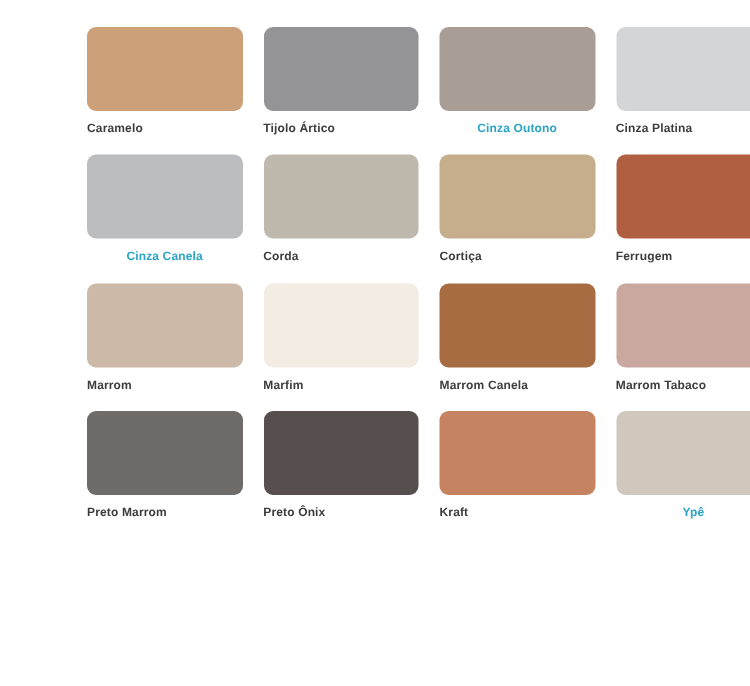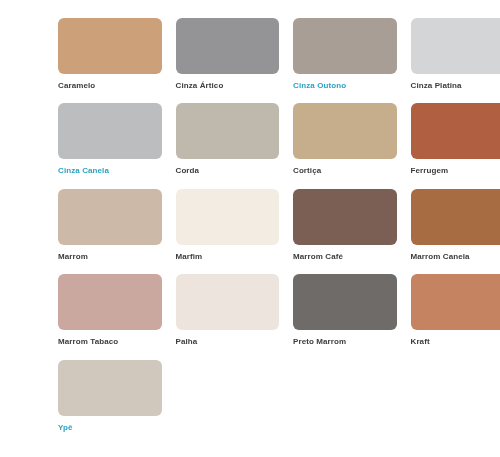--- a/index.html
+++ b/index.html
@@ -42,39 +42,40 @@
     margin-top: 8px;
     font-size: 8px;
     font-weight: bold;
     letter-spacing: 0.1px;
     color: #3c3c3c;
     line-height: 1.1;
     white-space: nowrap;
   }
   .swatch-label.selected {
     color: #2aa3c4;
+    text-align: center;
   }
   .swatch-cell.empty .swatch-chip {
     background: transparent;
   }
   .swatch-cell.empty .swatch-label {
     color: transparent;
   }
 </style>
 </head>
 <body>
 
 <div class="palette-grid">
     <div class="swatch-cell">
       <div class="swatch-chip" style="background: rgb(204, 160, 120);"></div>
       <div class="swatch-label">Caramelo</div>
     </div>
     <div class="swatch-cell">
       <div class="swatch-chip" style="background: rgb(148, 148, 150);"></div>
-      <div class="swatch-label">Cinza Ártico</div>
+      <div class="swatch-label">Tijolo Ártico</div>
     </div>
     <div class="swatch-cell">
       <div class="swatch-chip" style="background: rgb(168, 158, 150);"></div>
       <div class="swatch-label selected">Cinza Outono</div>
     </div>
     <div class="swatch-cell">
       <div class="swatch-chip" style="background: rgb(212, 213, 215);"></div>
       <div class="swatch-label">Cinza Platina</div>
     </div>
     <div class="swatch-cell">
@@ -95,38 +96,34 @@
     </div>
     <div class="swatch-cell">
       <div class="swatch-chip" style="background: rgb(205, 185, 168);"></div>
       <div class="swatch-label">Marrom</div>
     </div>
     <div class="swatch-cell">
       <div class="swatch-chip" style="background: rgb(242, 236, 226);"></div>
       <div class="swatch-label">Marfim</div>
     </div>
     <div class="swatch-cell">
-      <div class="swatch-chip" style="background: rgb(123, 95, 85);"></div>
-      <div class="swatch-label">Marrom Café</div>
-    </div>
-    <div class="swatch-cell">
       <div class="swatch-chip" style="background: rgb(168, 108, 67);"></div>
       <div class="swatch-label">Marrom Canela</div>
     </div>
     <div class="swatch-cell">
       <div class="swatch-chip" style="background: rgb(203, 168, 159);"></div>
       <div class="swatch-label">Marrom Tabaco</div>
     </div>
     <div class="swatch-cell">
-      <div class="swatch-chip" style="background: rgb(237, 229, 221);"></div>
-      <div class="swatch-label">Palha</div>
+      <div class="swatch-chip" style="background: rgb(110, 107, 104);"></div>
+      <div class="swatch-label">Preto Marrom</div>
     </div>
     <div class="swatch-cell">
-      <div class="swatch-chip" style="background: rgb(110, 107, 104);"></div>
-      <div class="swatch-label">Preto Marrom</div>
+      <div class="swatch-chip" style="background: rgb(87, 79, 77);"></div>
+      <div class="swatch-label">Preto Ônix</div>
     </div>
     <div class="swatch-cell">
       <div class="swatch-chip" style="background: rgb(197, 131, 97);"></div>
       <div class="swatch-label">Kraft</div>
     </div>
     <div class="swatch-cell">
       <div class="swatch-chip" style="background: rgb(209, 200, 189);"></div>
       <div class="swatch-label selected">Ypê</div>
     </div>
     <div class="swatch-cell empty">

